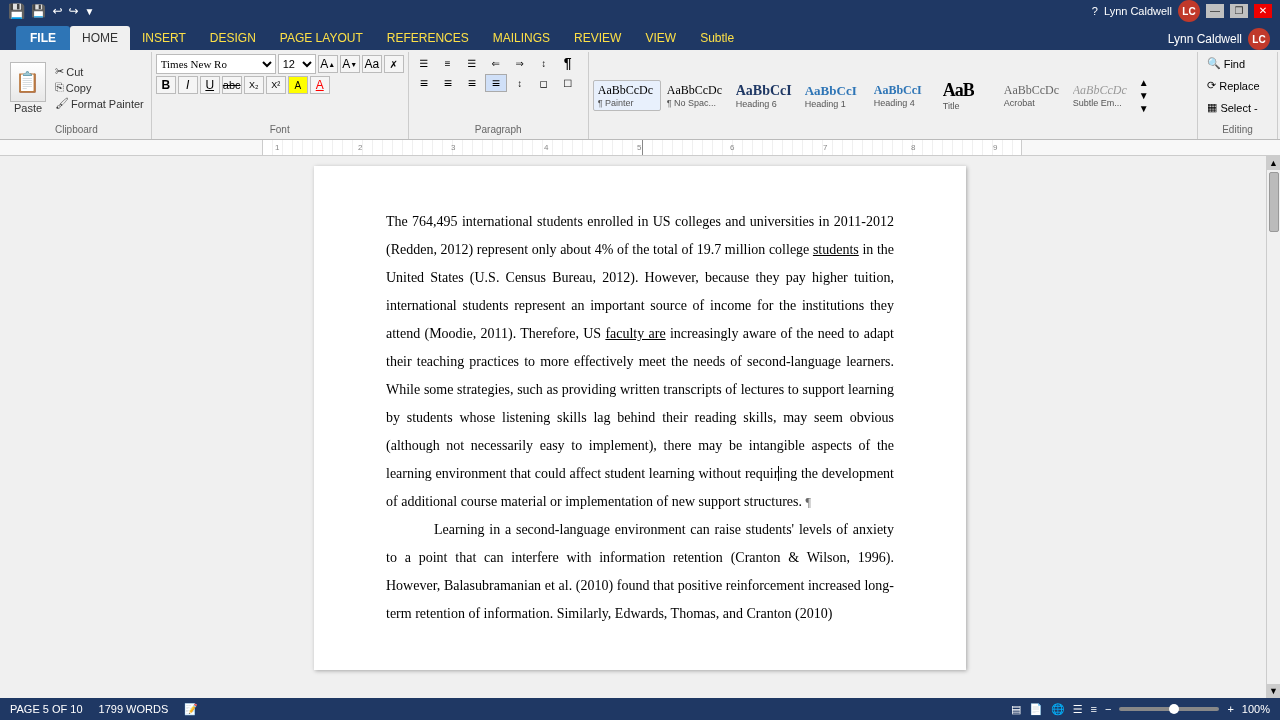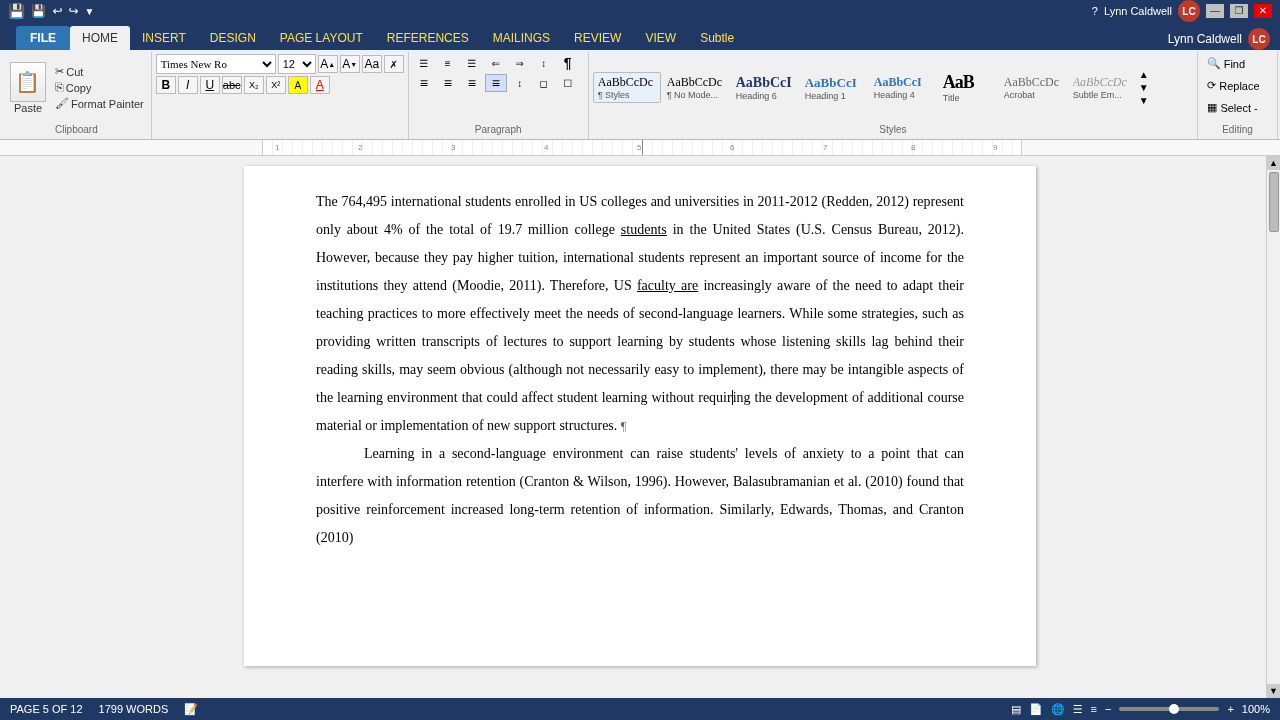--- a/index.html
+++ b/index.html
@@ -264,24 +264,24 @@
     #document-area {
       flex: 1;
       overflow-y: auto;
       padding: 10px 0;
       display: flex;
       flex-direction: column;
       align-items: center;
     }
     .doc-page {
       background: white;
-      width: 792px;
+      width: 652px;
       min-height: 500px;
       box-shadow: 1px 1px 4px rgba(0,0,0,0.3);
-      padding: 22px 72px;
+      padding: 42px 72px;
       font-family: 'Times New Roman', Times, serif;
       font-size: 14px;
       line-height: 2;
       color: #000;
       position: relative;
     }
     .doc-paragraph {
       text-align: justify;
       text-indent: 0;
       margin-bottom: 0;
@@ -421,20 +421,21 @@
         <div class="font-btn bold-btn">B</div>
         <div class="font-btn italic-btn">I</div>
         <div class="font-btn underline-btn">U</div>
         <div class="font-btn strikethrough" style="font-size:11px;">abc</div>
         <div class="font-btn" style="font-size:9px;">X₂</div>
         <div class="font-btn superscript" style="font-size:9px;">X²</div>
         <div class="font-btn" style="background:yellow;font-size:10px;">A</div>
         <div class="font-btn" style="color:red;font-size:12px;text-decoration:underline;text-decoration-color:red;">A</div>
       </div>
     </div>
+    <div class="ribbon-group-label">Font</div>
   </div>
 
   <div class="ribbon-group" id="group-paragraph" style="min-width:180px;">
     <div class="ribbon-group-content">
       <div class="para-row">
         <div class="para-btn">☰</div>
         <div class="para-btn">≡</div>
         <div class="para-btn">☰</div>
         <div class="para-btn">⇐</div>
         <div class="para-btn">⇒</div>
@@ -452,26 +453,26 @@
       </div>
     </div>
     <div class="ribbon-group-label">Paragraph</div>
   </div>
 
   <div class="ribbon-group" id="group-styles" style="flex:1; min-width:500px;">
     <div class="ribbon-group-content" style="display:flex;flex-direction:row;align-items:center;gap:1px;flex:1;flex-wrap:nowrap;">
 
       <div class="style-item" style="border:1px solid #bbb;background:#e8f0fc;min-width:68px;">
         <div class="style-preview" style="font-size:12px;">AaBbCcDc</div>
-        <div class="style-label">¶ Styles</div>
+        <div class="style-label">¶ Painter</div>
       </div>
 
       <div class="style-item" style="min-width:68px;">
         <div class="style-preview" style="font-size:12px;">AaBbCcDc</div>
-        <div class="style-label">¶ No Mode...</div>
+        <div class="style-label">¶ No Spac...</div>
       </div>
 
       <div class="style-item" style="min-width:68px;">
         <div class="style-preview" style="font-size:14px;font-weight:bold;color:#1f3864;">AaBbCcI</div>
         <div class="style-label">Heading 6</div>
       </div>
 
       <div class="style-item" style="min-width:68px;">
         <div class="style-preview" style="font-size:13px;font-weight:bold;color:#2e75b6;">AaBbCcI</div>
         <div class="style-label">Heading 1</div>
@@ -495,21 +496,20 @@
       <div class="style-item" style="min-width:68px;">
         <div class="style-preview" style="font-size:12px;color:#999;font-style:italic;">AaBbCcDc</div>
         <div class="style-label">Subtle Em...</div>
       </div>
       <div class="style-more">
         <div class="style-arrow">▲</div>
         <div class="style-arrow">▼</div>
         <div class="style-arrow">▼</div>
       </div>
     </div>
-    <div class="ribbon-group-label">Styles</div>
   </div>
 
   <div class="ribbon-group" id="group-editing" style="min-width:80px;">
     <div class="ribbon-group-content">
       <div style="display:flex;flex-direction:column;gap:3px;">
         <div class="edit-btn">
           <span>🔍</span>
           <span>Find</span>
         </div>
         <div class="edit-btn">
@@ -556,21 +556,21 @@
     </div>
   </div>
   <div id="scrollbar-right" style="width:14px;background:#f0f0f0;display:flex;flex-direction:column;align-items:center;border-left:1px solid #ccc;">
     <div style="width:14px;height:14px;background:#ccc;text-align:center;font-size:9px;cursor:pointer;line-height:14px;">▲</div>
     <div style="width:10px;height:60px;background:#bbb;border:1px solid #999;margin:2px auto;cursor:pointer;border-radius:2px;"></div>
     <div style="width:14px;height:14px;background:#ccc;text-align:center;font-size:9px;cursor:pointer;line-height:14px;margin-top:auto;">▼</div>
   </div>
 </div>
 
 <div id="status-bar">
-  <span>PAGE 5 OF 12</span>
+  <span>PAGE 5 OF 10</span>
   <span>1799 WORDS</span>
   <span>📝</span>
   <div id="status-right">
     <span title="Print Layout">▤</span>
     <span title="Full Screen Reading">📄</span>
     <span title="Web Layout">🌐</span>
     <span title="Outline">☰</span>
     <span title="Draft">≡</span>
     <span style="cursor:pointer;">−</span>
     <div class="zoom-slider">

